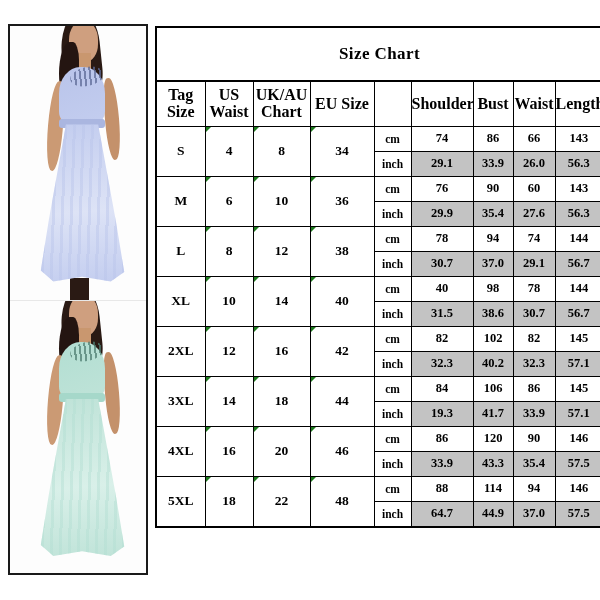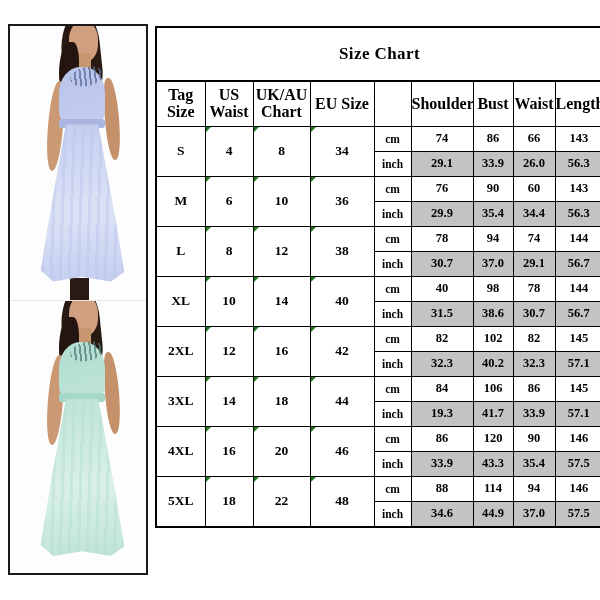--- a/index.html
+++ b/index.html
@@ -343,21 +343,21 @@
             <td class="unit-cell">cm</td>
             <td class="val-cell">76</td>
             <td class="val-cell">90</td>
             <td class="val-cell">60</td>
             <td class="val-cell">143</td>
           </tr>
           <tr class="inch-row">
             <td class="unit-cell">inch</td>
             <td class="val-cell">29.9</td>
             <td class="val-cell">35.4</td>
-            <td class="val-cell">34.4</td>
+            <td class="val-cell">27.6</td>
             <td class="val-cell">56.3</td>
           </tr>
           <tr class="cm-row">
             <td class="size-cell" rowspan="2">L</td>
             <td class="size-cell" rowspan="2"><span class="corner-mark"></span>8</td>
             <td class="size-cell" rowspan="2"><span class="corner-mark"></span>12</td>
             <td class="size-cell" rowspan="2"><span class="corner-mark"></span>38</td>
             <td class="unit-cell">cm</td>
             <td class="val-cell">78</td>
             <td class="val-cell">94</td>
@@ -449,21 +449,21 @@
             <td class="size-cell" rowspan="2"><span class="corner-mark"></span>22</td>
             <td class="size-cell" rowspan="2"><span class="corner-mark"></span>48</td>
             <td class="unit-cell">cm</td>
             <td class="val-cell">88</td>
             <td class="val-cell">114</td>
             <td class="val-cell">94</td>
             <td class="val-cell">146</td>
           </tr>
           <tr class="inch-row">
             <td class="unit-cell">inch</td>
-            <td class="val-cell">34.6</td>
+            <td class="val-cell">64.7</td>
             <td class="val-cell">44.9</td>
             <td class="val-cell">37.0</td>
             <td class="val-cell">57.5</td>
           </tr>
         </tbody>
     </table>
   </div>
 
 </div>
 

